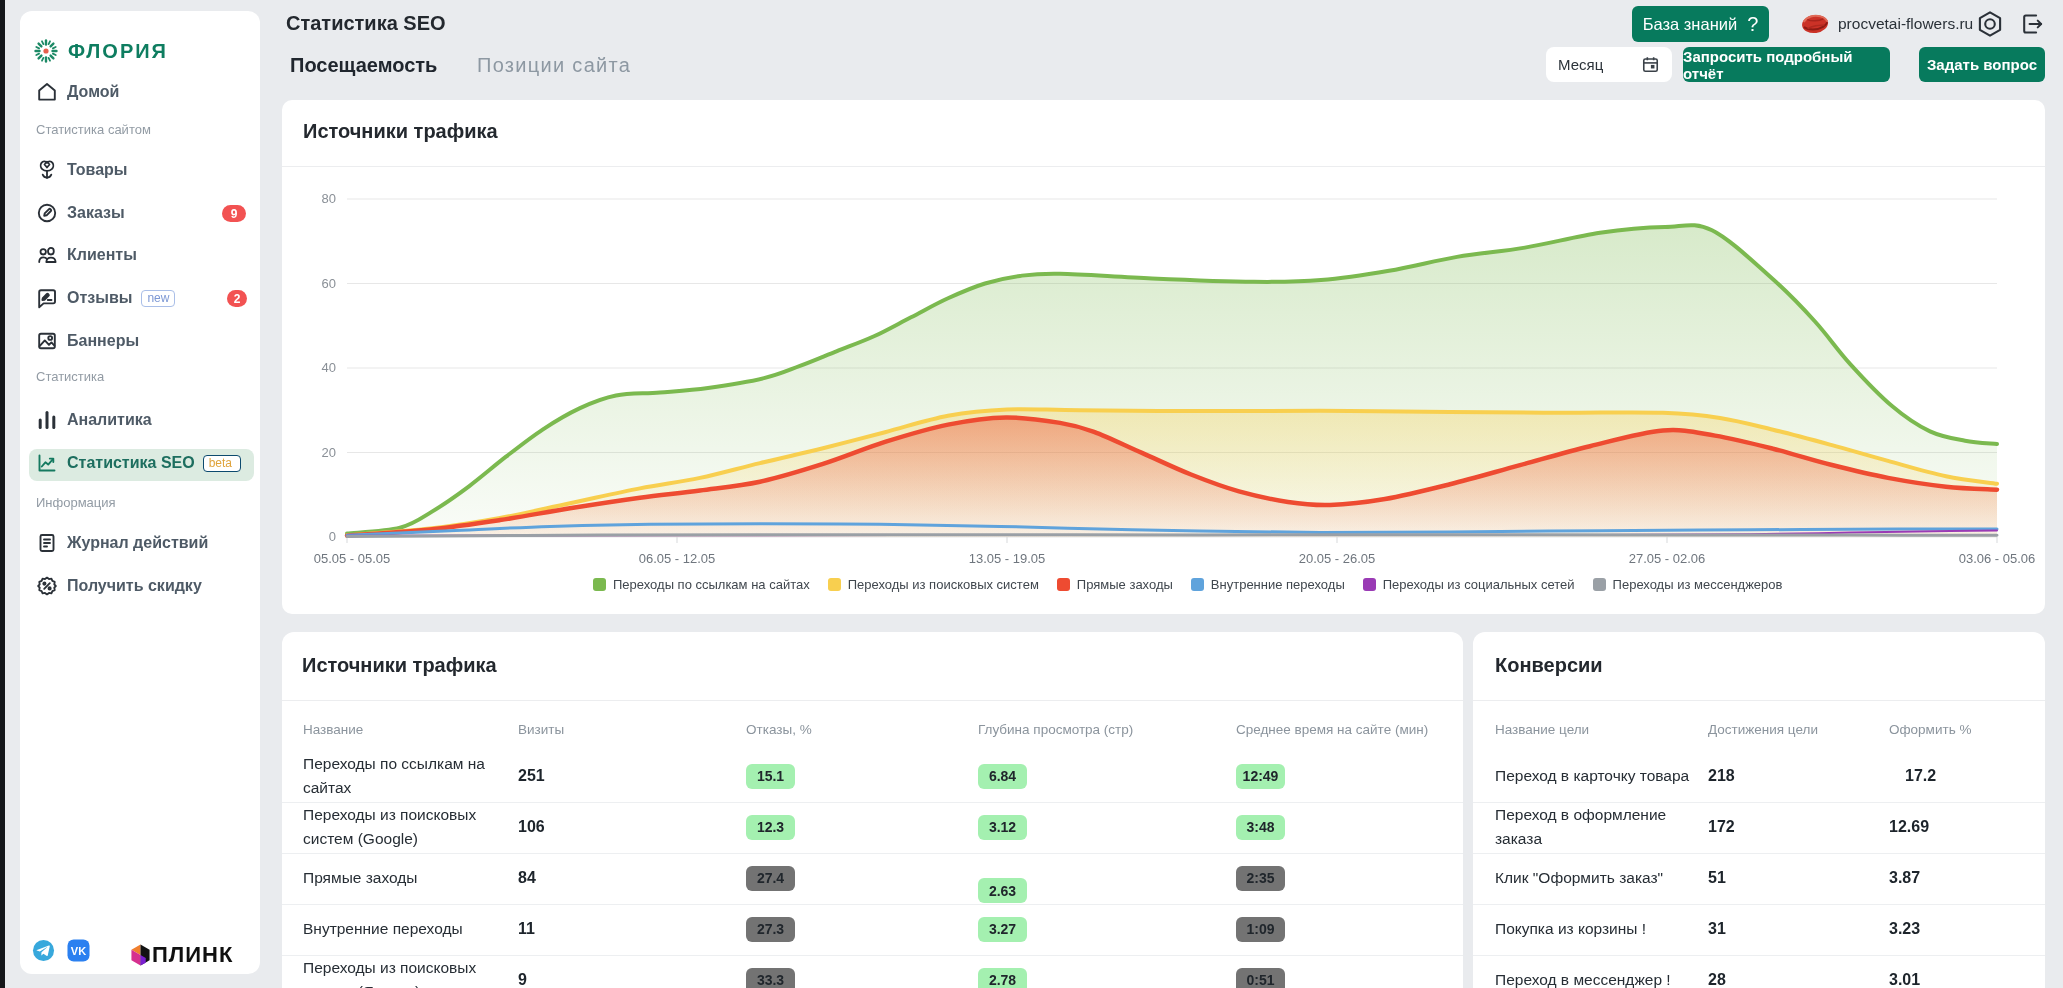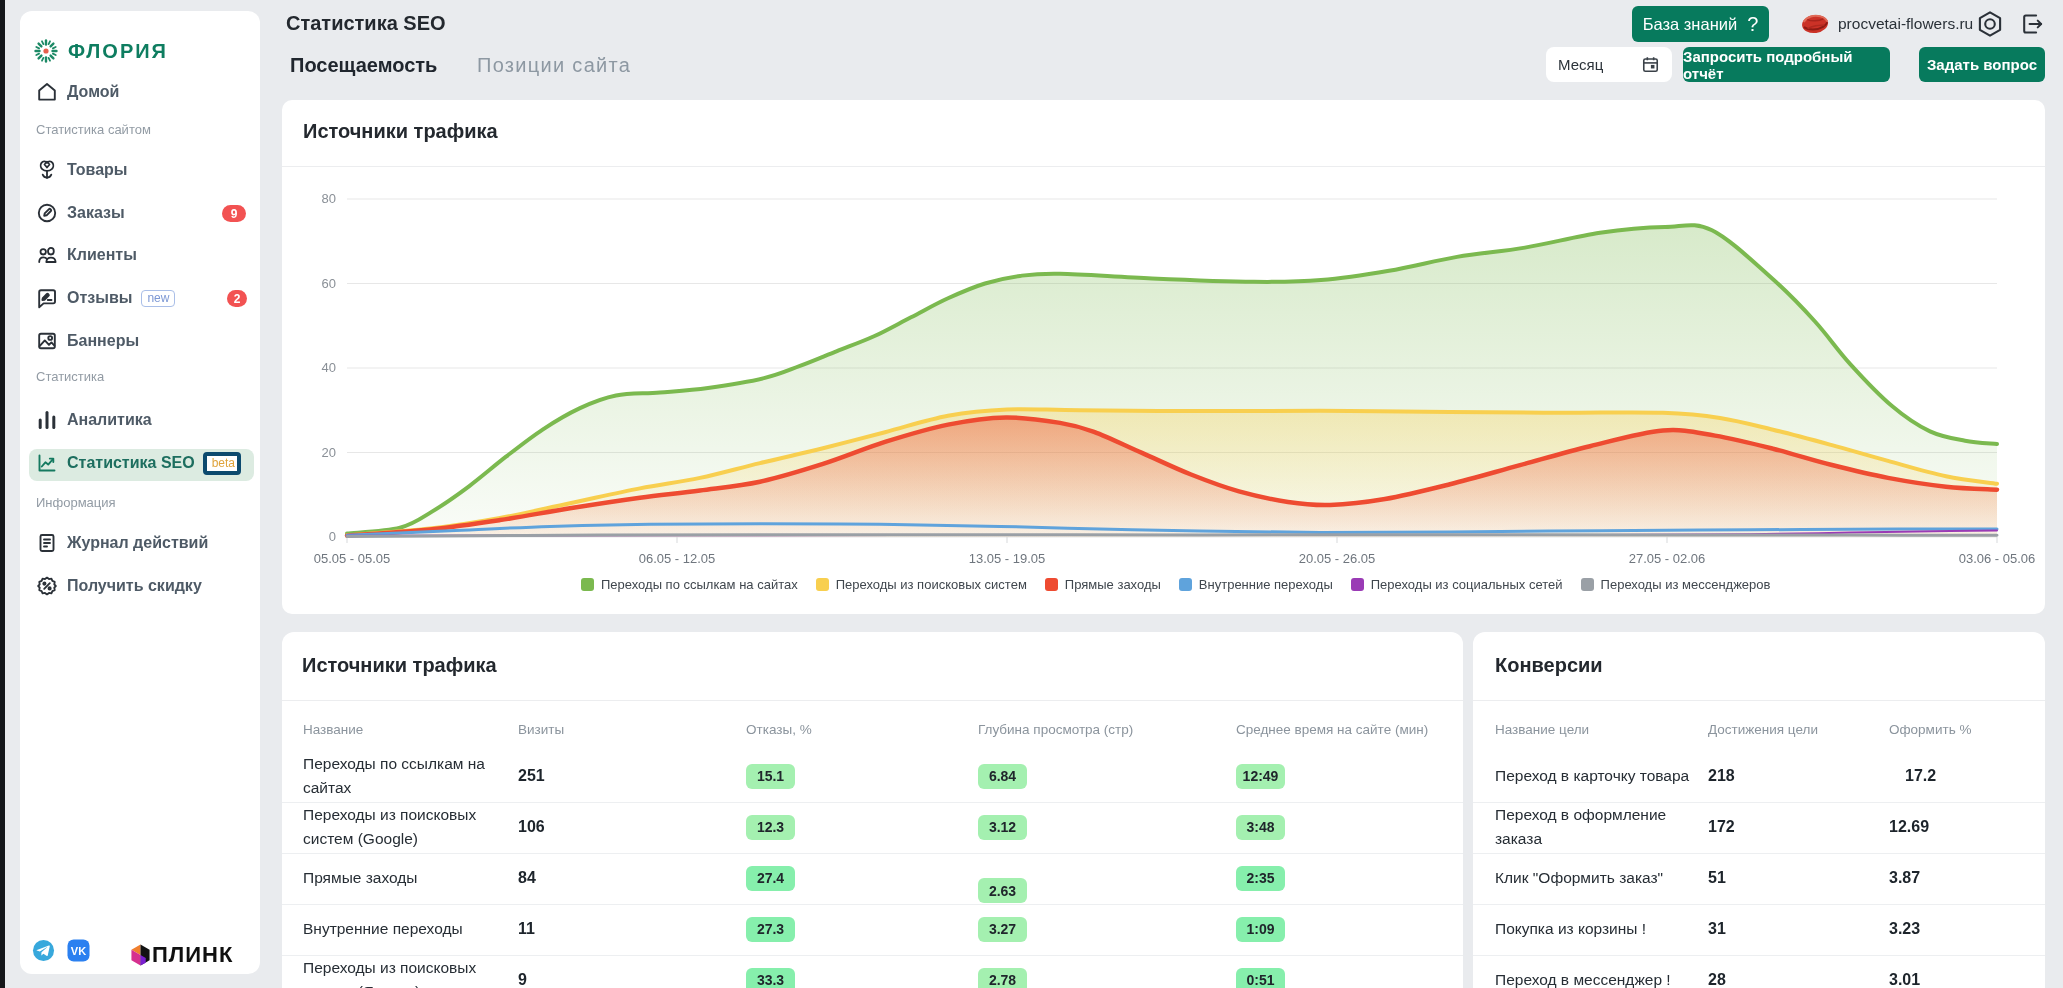--- a/index.html
+++ b/index.html
@@ -11,21 +11,21 @@
   
   .sidebar { left:20px; top:11px; width:240px; height:963px; }
   .logo { position:absolute; left:13px; top:27px; display:flex; align-items:center; }
   .logo-text { margin-left:9px; font-size:20px; font-weight:bold; color:#0e7d60; letter-spacing:2px; }
   .nav-item { position:absolute; height:24px; display:flex; align-items:center; color:#4e5a66; font-size:16px; font-weight:bold; }
   .nav-item .ictxt { margin-left:9px; }
   .nav-sec { position:absolute; color:#929ba4; font-size:13px; }
   .badge-num { position:absolute; background:#f25252; color:#fff; border-radius:9px; font-size:12px; font-weight:bold; width:24px; height:17px; display:flex; align-items:center; justify-content:center; }
   .badge-new { display:inline-block; margin-left:9px; border:1px solid #aabfe8; color:#7d98d4; border-radius:4px; font-size:12px; font-weight:normal; padding:0px 5px 1px 5px; }
   .active-item { position:absolute; left:9px; top:438px; width:225px; height:32px; background:#dcebe1; border-radius:8px; }
-  .beta { display:inline-block; margin-left:8px; border:4px solid #0c4a6e; color:#dfa33b; border-radius:4px; font-size:12px; font-weight:normal; padding:0px 2px 1px 5px; background:#fff; }
+  .beta { display:inline-block; margin-left:8px; border:1px solid #0c4a6e; color:#dfa33b; border-radius:4px; font-size:12px; font-weight:normal; padding:0px 8px 1px 5px; background:#fff; }
   .soc { position:absolute; display:flex; align-items:center; }
   
   .pagetitle { position:absolute; left:286px; top:12px; font-size:20px; font-weight:bold; color:#23282e; }
   .tab { position:absolute; top:54px; font-size:20px; }
   .btn { position:absolute; background:#077a5d; color:#fff; font-weight:bold; border-radius:6px; display:flex; align-items:center; justify-content:center; }
   .sel { position:absolute; background:#fff; border-radius:8px; display:flex; align-items:center; }
   
   .chart-card { left:282px; top:100px; width:1763px; height:514px; border-radius:10px; }
   .card-title { position:absolute; font-size:20px; font-weight:bold; color:#23282e; }
   .divider { position:absolute; left:0; width:100%; height:1px; background:#ecedef; }
@@ -34,21 +34,21 @@
   .leg { position:absolute; top:578px; display:flex; align-items:center; font-size:13px; color:#40474e; }
   .leg i { display:inline-block; width:13px; height:13px; border-radius:3px; margin-right:7px; }
   
   .tbl-left { left:282px; top:632px; width:1181px; height:500px; }
   .tbl-right { left:1473px; top:632px; width:572px; height:500px; }
   .th { position:absolute; font-size:13.5px; color:#8b949d; }
   .td { position:absolute; font-size:15.5px; color:#262d34; line-height:24px; }
   .tv { position:absolute; font-size:16px; font-weight:bold; color:#1d242b; }
   .pill { position:absolute; width:49px; height:25px; border-radius:6px; font-size:14px; font-weight:bold; color:#20262c; display:flex; align-items:center; justify-content:center; }
   .pg { background:#a4f0b0; }
-  .pr { background:#86efac; }
+  .pr { background:#737373; }
   .rsep { position:absolute; left:0; width:100%; height:1px; background:#edeff1; }
 </style>
 </head>
 <body>
 <div class="edge"></div>
 
 <div class="card sidebar">
   <div class="logo">
     <svg width="26" height="26" viewBox="0 0 26 26">
 <g fill="none" stroke="#1d8a66" stroke-width="2.4" stroke-linecap="round">
@@ -284,21 +284,21 @@
     <div class="ylab" style="left:14px; top:175.5px;">60</div>
     <div class="ylab" style="left:14px; top:260px;">40</div>
     <div class="ylab" style="left:14px; top:344.5px;">20</div>
     <div class="ylab" style="left:14px; top:429px;">0</div>
     <div class="xlab" style="left:10px; top:451px;">05.05 - 05.05</div>
     <div class="xlab" style="left:335px; top:451px;">06.05 - 12.05</div>
     <div class="xlab" style="left:665px; top:451px;">13.05 - 19.05</div>
     <div class="xlab" style="left:995px; top:451px;">20.05 - 26.05</div>
     <div class="xlab" style="left:1325px; top:451px;">27.05 - 02.06</div>
     <div class="xlab" style="left:1655px; top:451px;">03.06 - 05.06</div>
-    <div class="leg" style="left:299px; top:477px;">
+    <div class="leg" style="left:311px; top:477px;">
       <i style="background:#7bb94f; margin-left:0px;"></i>
       <span>Переходы по ссылкам на сайтах</span>
       <i style="background:#f8cf4f; margin-left:18px;"></i>
       <span>Переходы из поисковых систем</span>
       <i style="background:#ee4b31; margin-left:18px;"></i>
       <span>Прямые заходы</span>
       <i style="background:#5fa3dc; margin-left:18px;"></i>
       <span>Внутренние переходы</span>
       <i style="background:#9a3bb5; margin-left:18px;"></i>
       <span>Переходы из социальных сетей</span>

